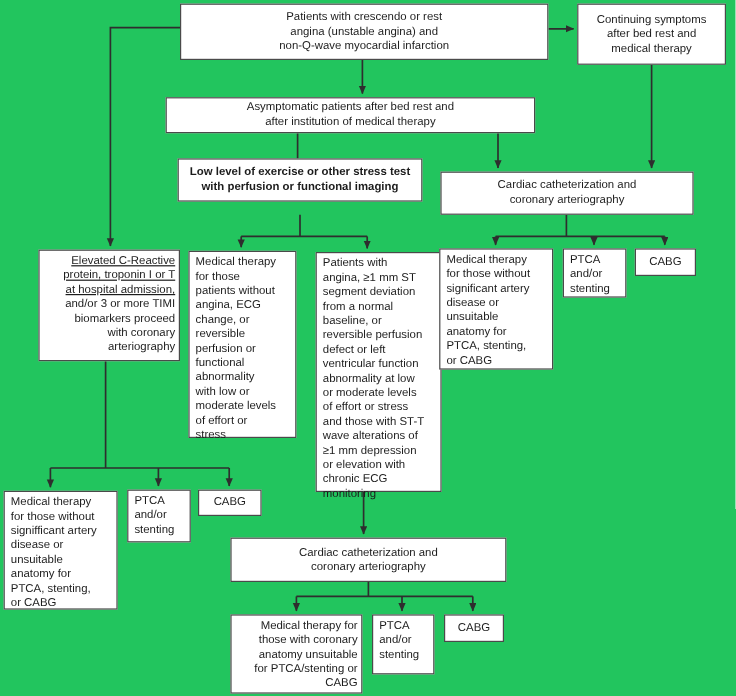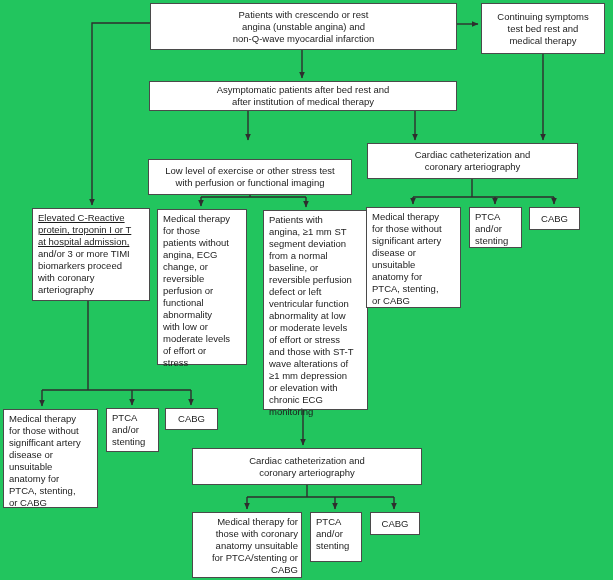--- a/index.html
+++ b/index.html
@@ -36,24 +36,24 @@
   }
   .node.left {
     text-align: left;
     padding: 3px 3px 2px 5px;
   }
   .u { text-decoration: underline; text-underline-offset: 1px; }
 
   
   #n-patients-crescendo   { left:150px; top:3px;   width:307px; height:47px; }
   #n-continuing-symptoms  { left:481px; top:3px;   width:124px; height:51px; }
-  #n-asymptomatic         { left:149px; top:81px;  width:308px; height:30px; }
-  #n-stress-test          { left:148px; top:159px; width:204px; height:36px; }
+  #n-asymptomatic         { left:138px; top:81px;  width:308px; height:30px; }
+  #n-stress-test          { left:148px; top:132px; width:204px; height:36px;font-weight:bold; }
   #n-cath-1               { left:367px; top:143px; width:211px; height:36px; }
-  #n-elevated-crp         { left:32px;  top:208px; width:118px; height:93px; }
+  #n-elevated-crp         { left:32px;  top:208px; width:118px; height:93px;text-align:right; }
   #n-med-no-angina        { left:157px; top:209px; width:90px;  height:156px; }
   #n-angina-st            { left:263px; top:210px; width:105px; height:200px; }
   #n-med-no-sig-1         { left:366px; top:207px; width:95px;  height:101px; }
   #n-ptca-1               { left:469px; top:207px; width:53px;  height:41px; }
   #n-cabg-1               { left:529px; top:207px; width:51px;  height:23px; }
   #n-med-no-sig-2         { left:3px;   top:409px; width:95px;  height:99px; }
   #n-ptca-2               { left:106px; top:408px; width:53px;  height:44px; }
   #n-cabg-2               { left:165px; top:408px; width:53px;  height:22px; }
   #n-cath-2               { left:192px; top:448px; width:230px; height:37px; }
   #n-med-unsuitable       { left:192px; top:512px; width:110px; height:66px;text-align:right; }
@@ -100,21 +100,21 @@
       <path d="M335,497 V509" marker-end="url(#arrow)"></path>
       <path d="M394,497 V509" marker-end="url(#arrow)"></path>
     </g>
   </svg>
 
   <div class="node center" id="n-patients-crescendo">Patients with crescendo or rest
 angina (unstable angina) and
 non-Q-wave myocardial infarction</div>
 
   <div class="node center" id="n-continuing-symptoms">Continuing symptoms
-test bed rest and
+after bed rest and
 medical therapy</div>
 
   <div class="node center" id="n-asymptomatic">Asymptomatic patients after bed rest and
 after institution of medical therapy</div>
 
   <div class="node center" id="n-stress-test">Low level of exercise or other stress test
 with perfusion or functional imaging</div>
 
   <div class="node center" id="n-cath-1">Cardiac catheterization and
 coronary arteriography</div>

